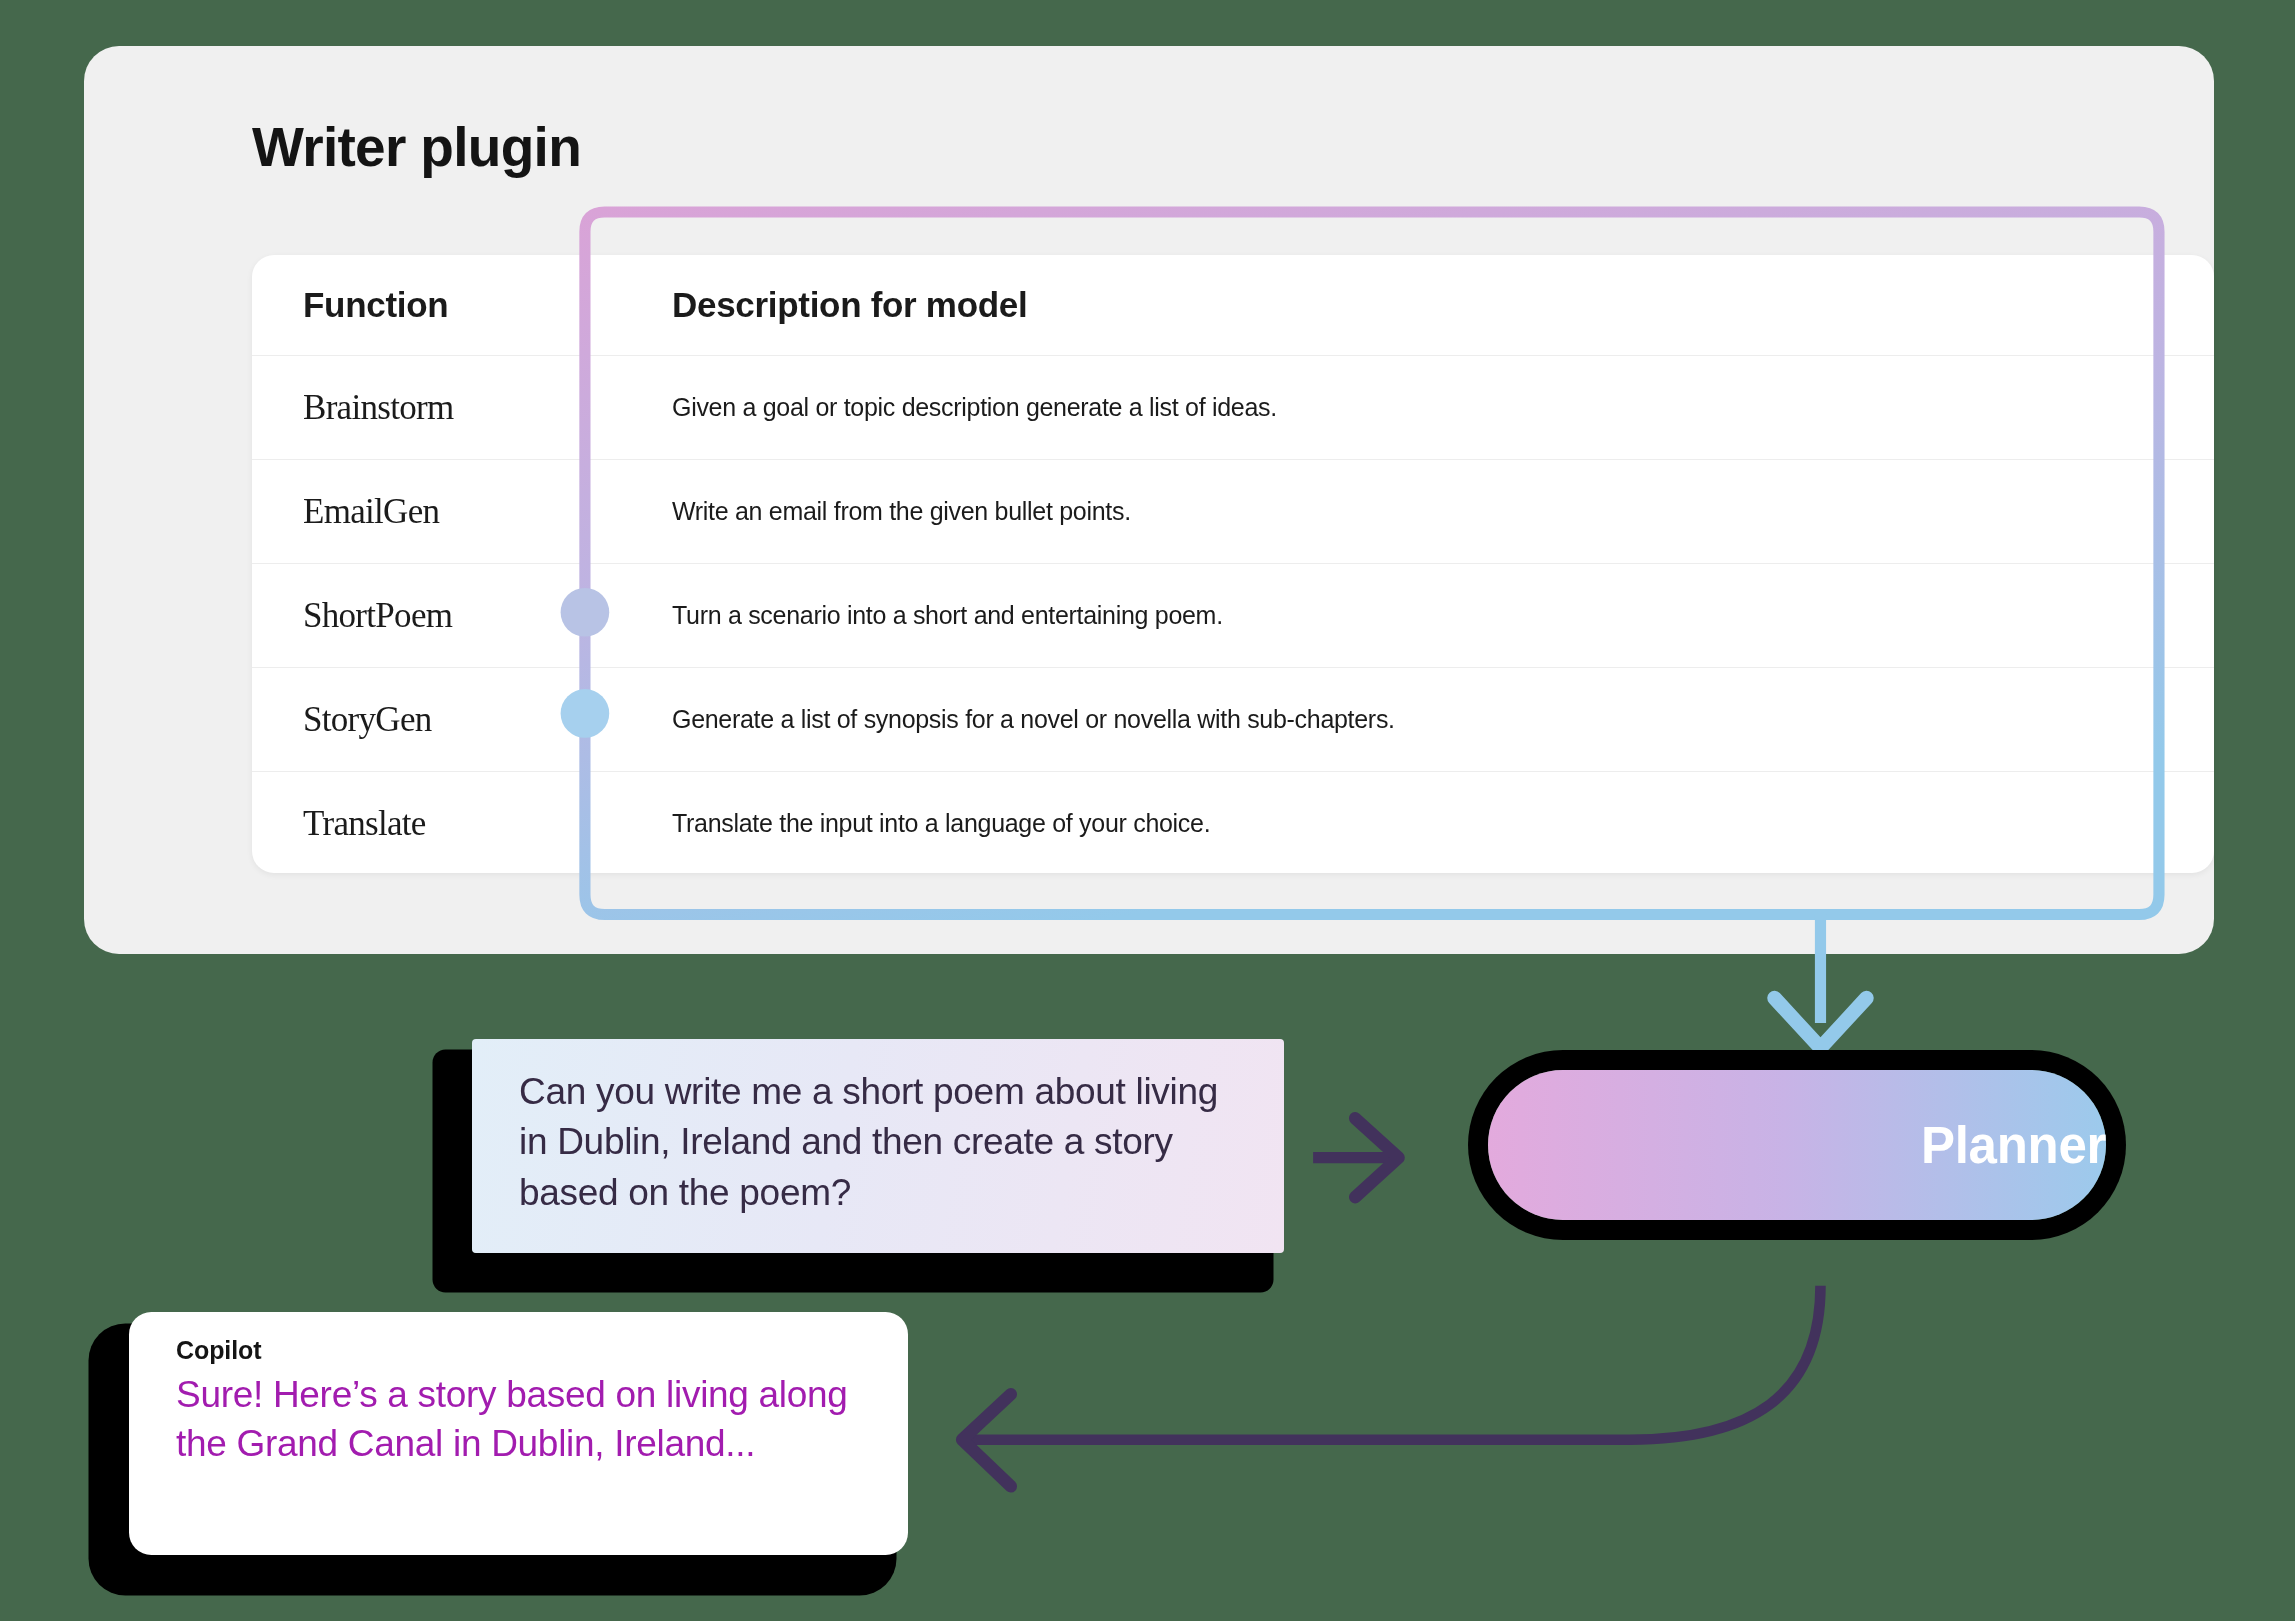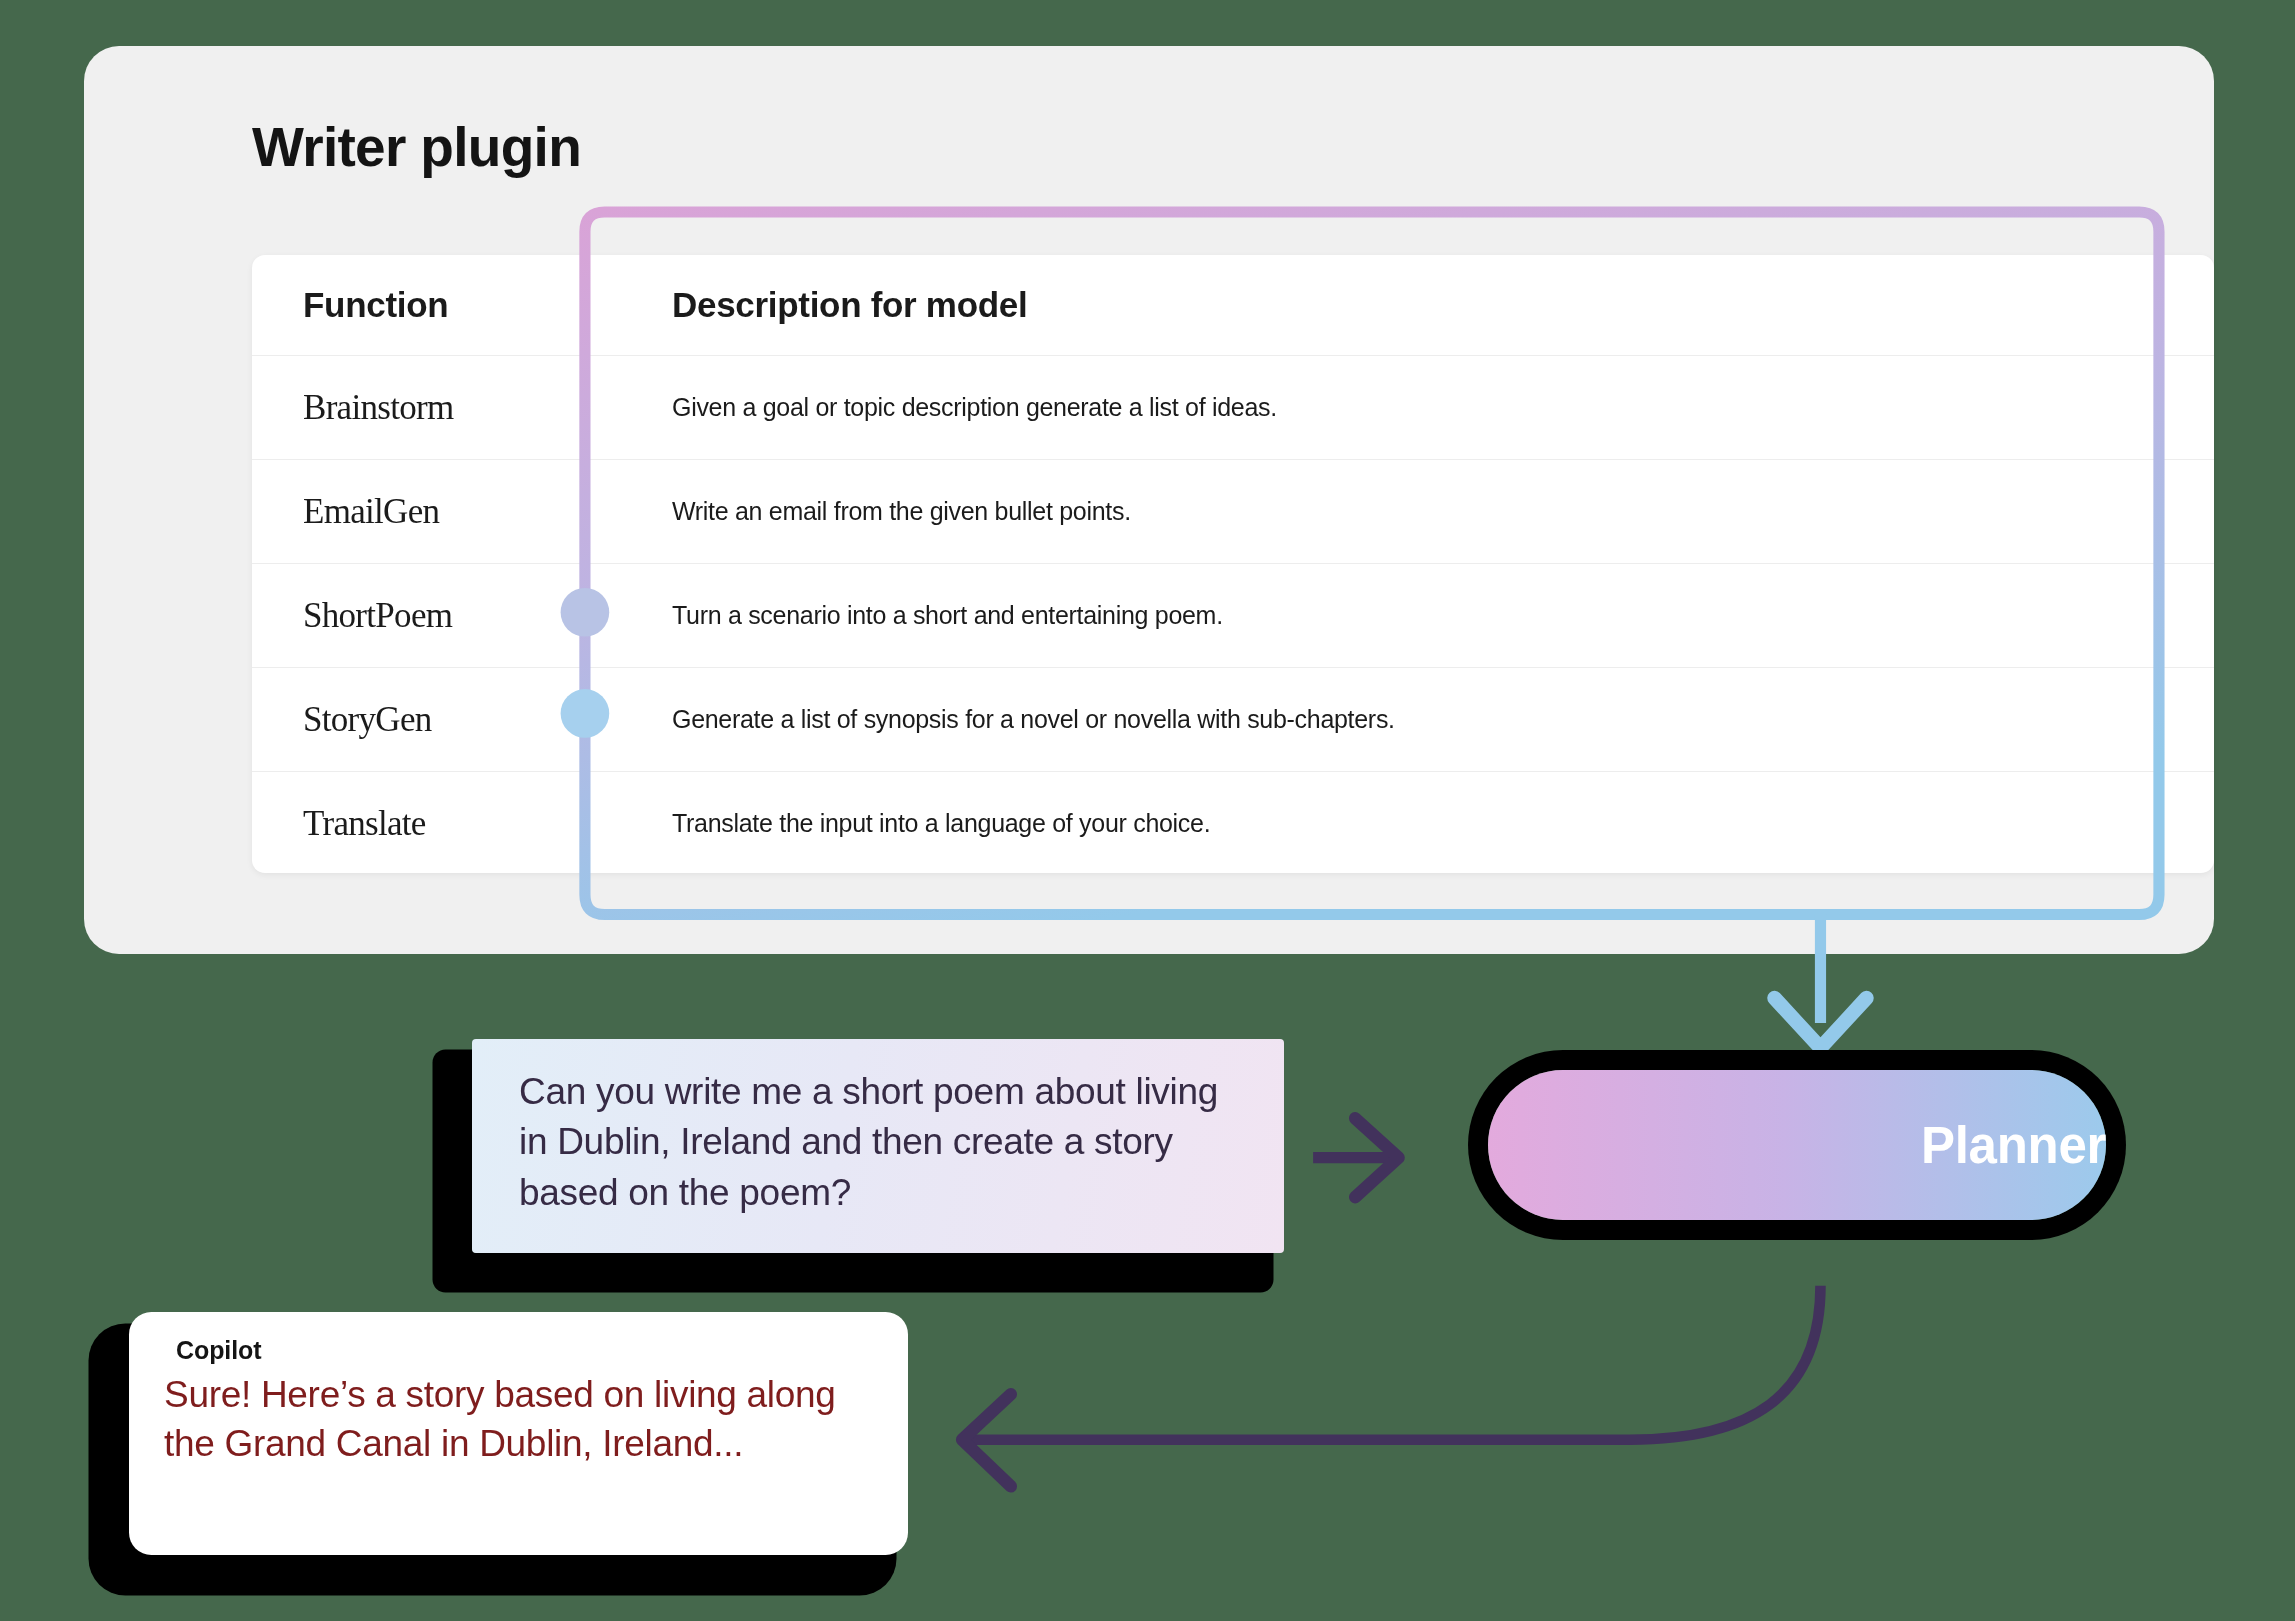--- a/index.html
+++ b/index.html
@@ -19,21 +19,21 @@
   }
   .plugin-title{
     position:absolute;left:168px;top:74px;
     font-size:55px;font-weight:bold;color:#141414;
     letter-spacing:-0.7px;line-height:1;
   }
 
   
   .fn-table{
     position:absolute;left:168px;top:209px;width:1962px;height:618px;
-    background:#ffffff;border-radius:13px;overflow:hidden;
+    background:#ffffff;border-radius:22px;overflow:hidden;
     box-shadow:0 2px 6.6px rgba(0,0,0,.06);
   }
   .fn-row{display:flex;align-items:center;height:103px;position:relative;}
   .fn-row + .fn-row{border-top:1.3px solid #ededed;}
   .fn-row .c-fn{
     width:250px;flex:0 0 250px;padding-left:51px;box-sizing:border-box;
     font-size:35px;color:#1b1b1b;
     font-family:Liberation Serif, serif;
     letter-spacing:-0.7px;white-space:nowrap;
   }
@@ -67,22 +67,22 @@
   .bubble-bot{
     position:absolute;left:129px;top:1275px;width:779px;height:243px;
     border-radius:22.4px;background:#ffffff;
     box-shadow:-26px 26px 0 0 #000, -26px 26px 0 14.5px #000;
   }
   .bubble-bot .who{
     position:absolute;left:47px;top:24px;
     font-size:25px;font-weight:bold;color:#141414;letter-spacing:-0.1px;
   }
   .bubble-bot .txt{
-    position:absolute;left:35px;top:58px;right:26px;
-    font-size:37px;line-height:1.33;color:#7f1d1d;letter-spacing:-0.3px;
+    position:absolute;left:47px;top:58px;right:26px;
+    font-size:37px;line-height:1.33;color:#a21caf;letter-spacing:-0.3px;
   }
 
   
   .planner{
     position:absolute;left:1488px;top:1033px;width:618px;height:150px;
     border-radius:75px;
     background:linear-gradient(90deg,#e3aadd 0%,#c8b3e6 48%,#9ccaec 100%);
     box-shadow:0 0 0 20px #000;
     display:flex;align-items:center;justify-content:flex-end;
   }

